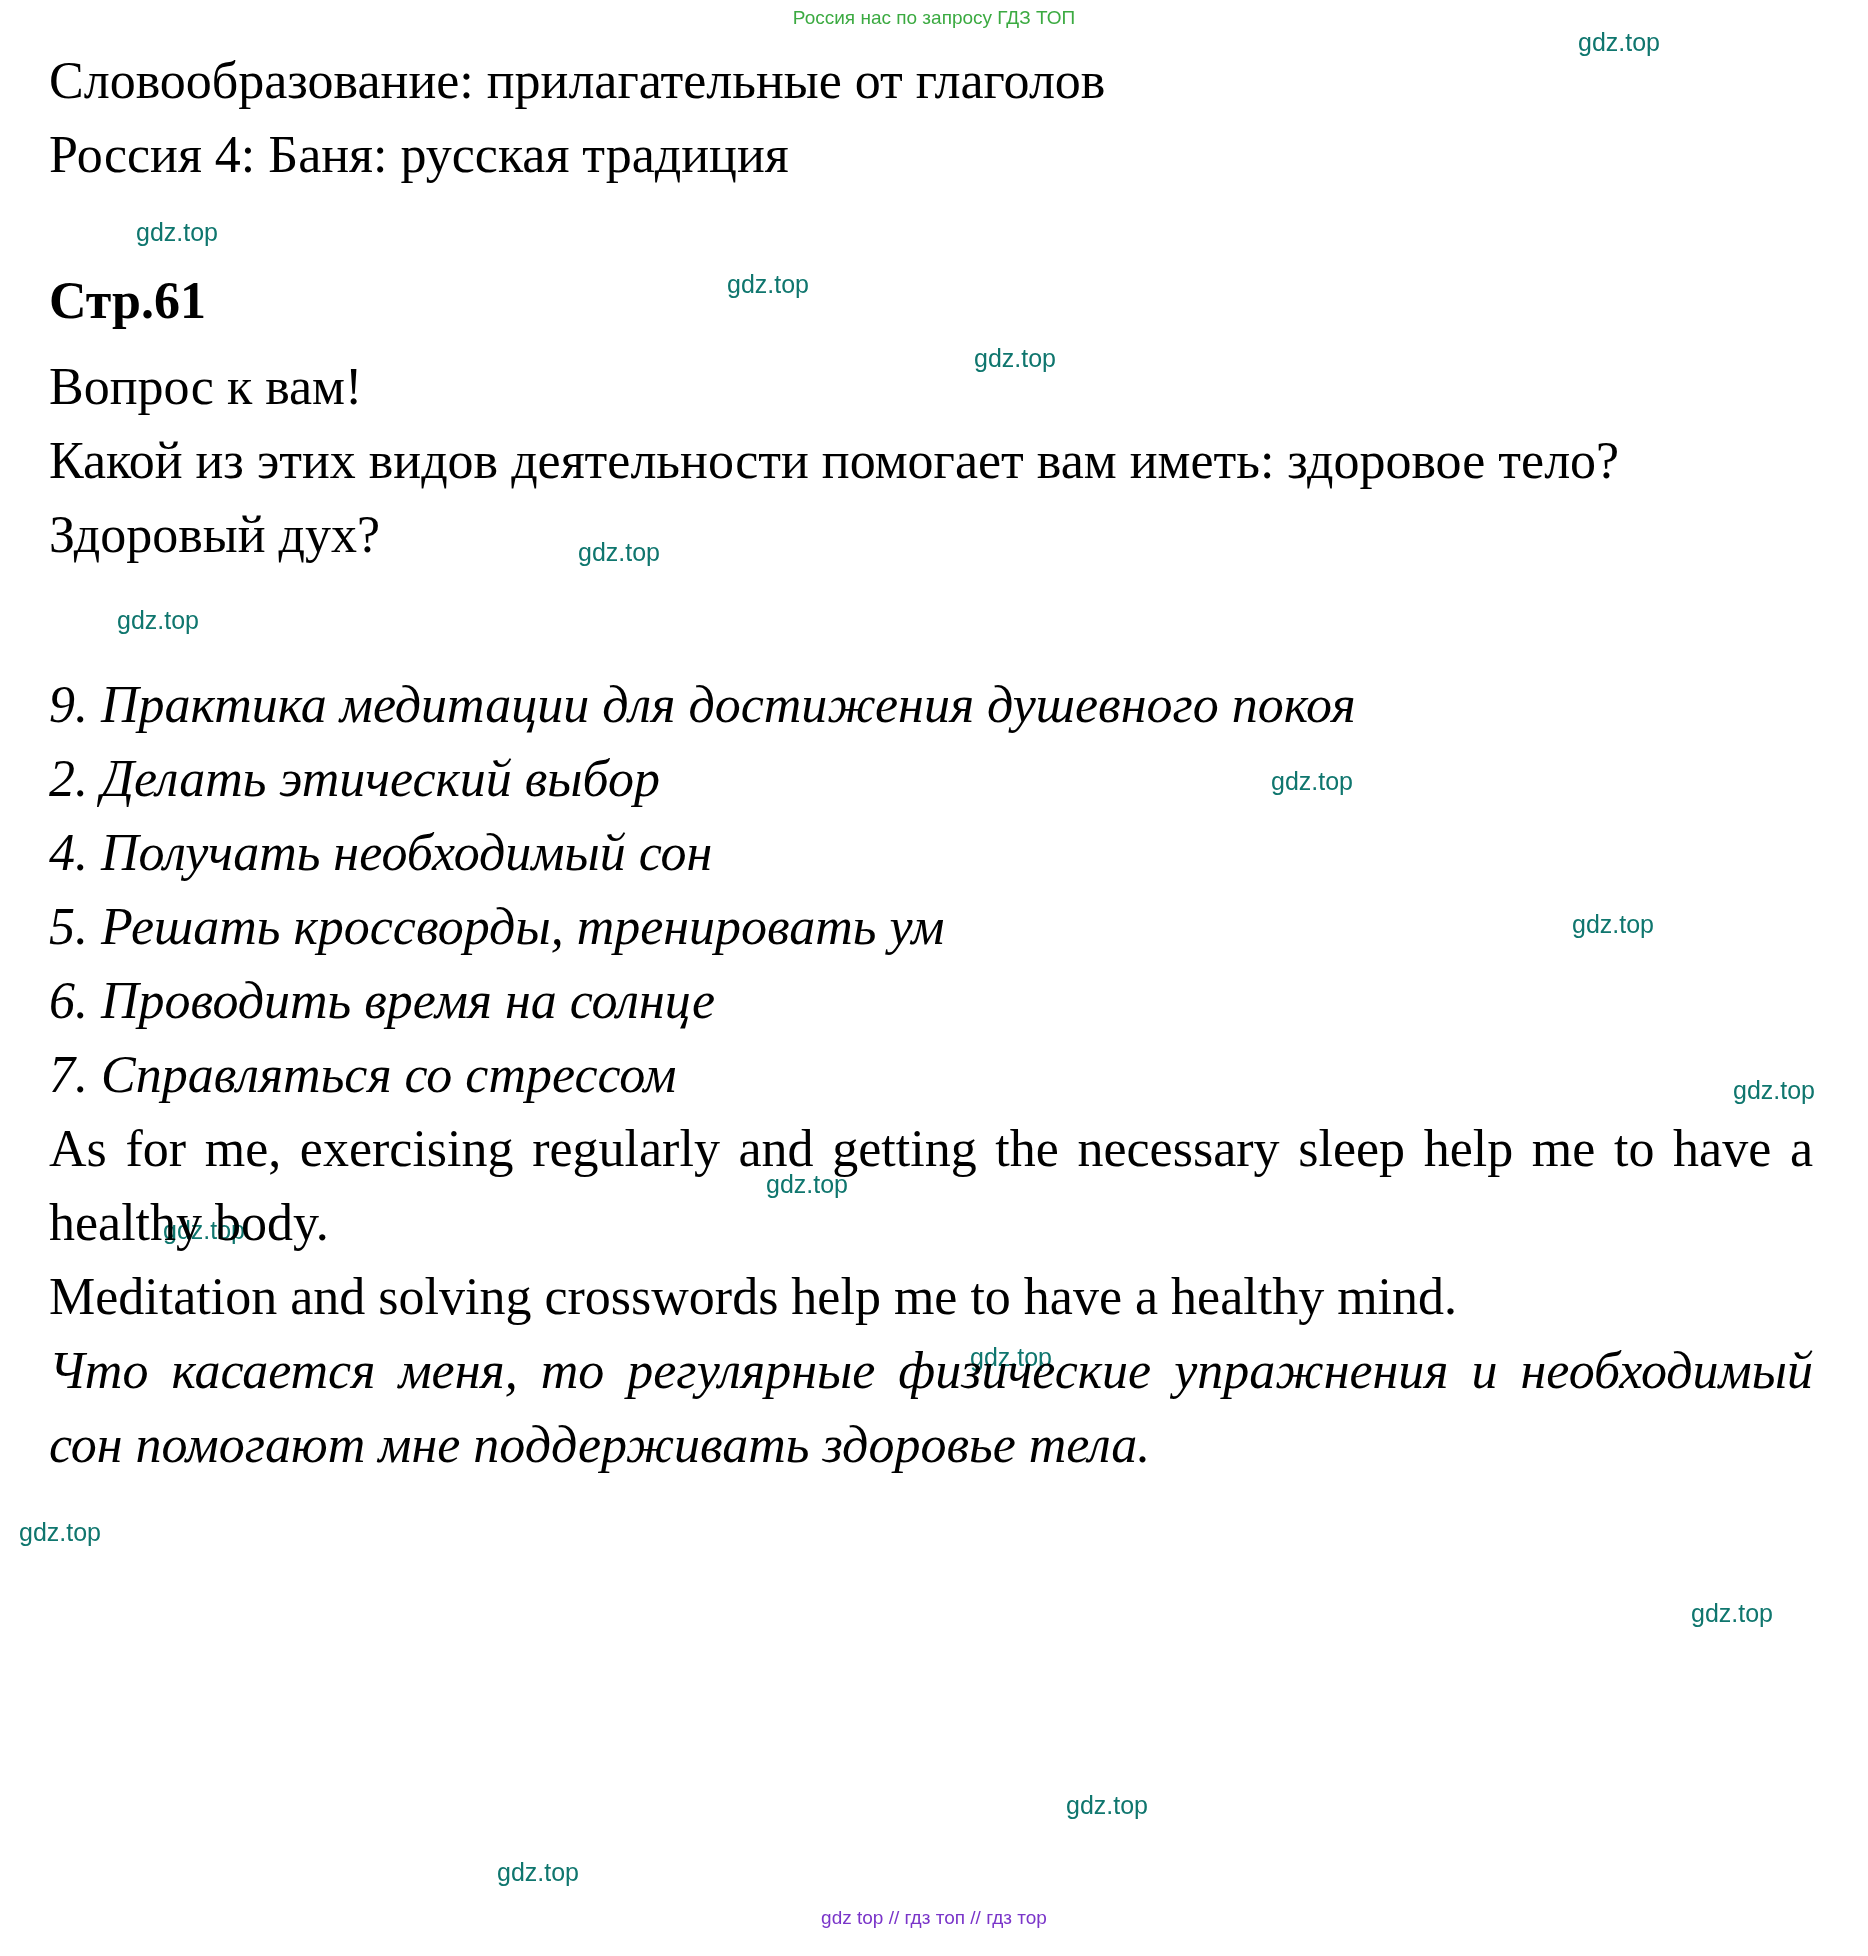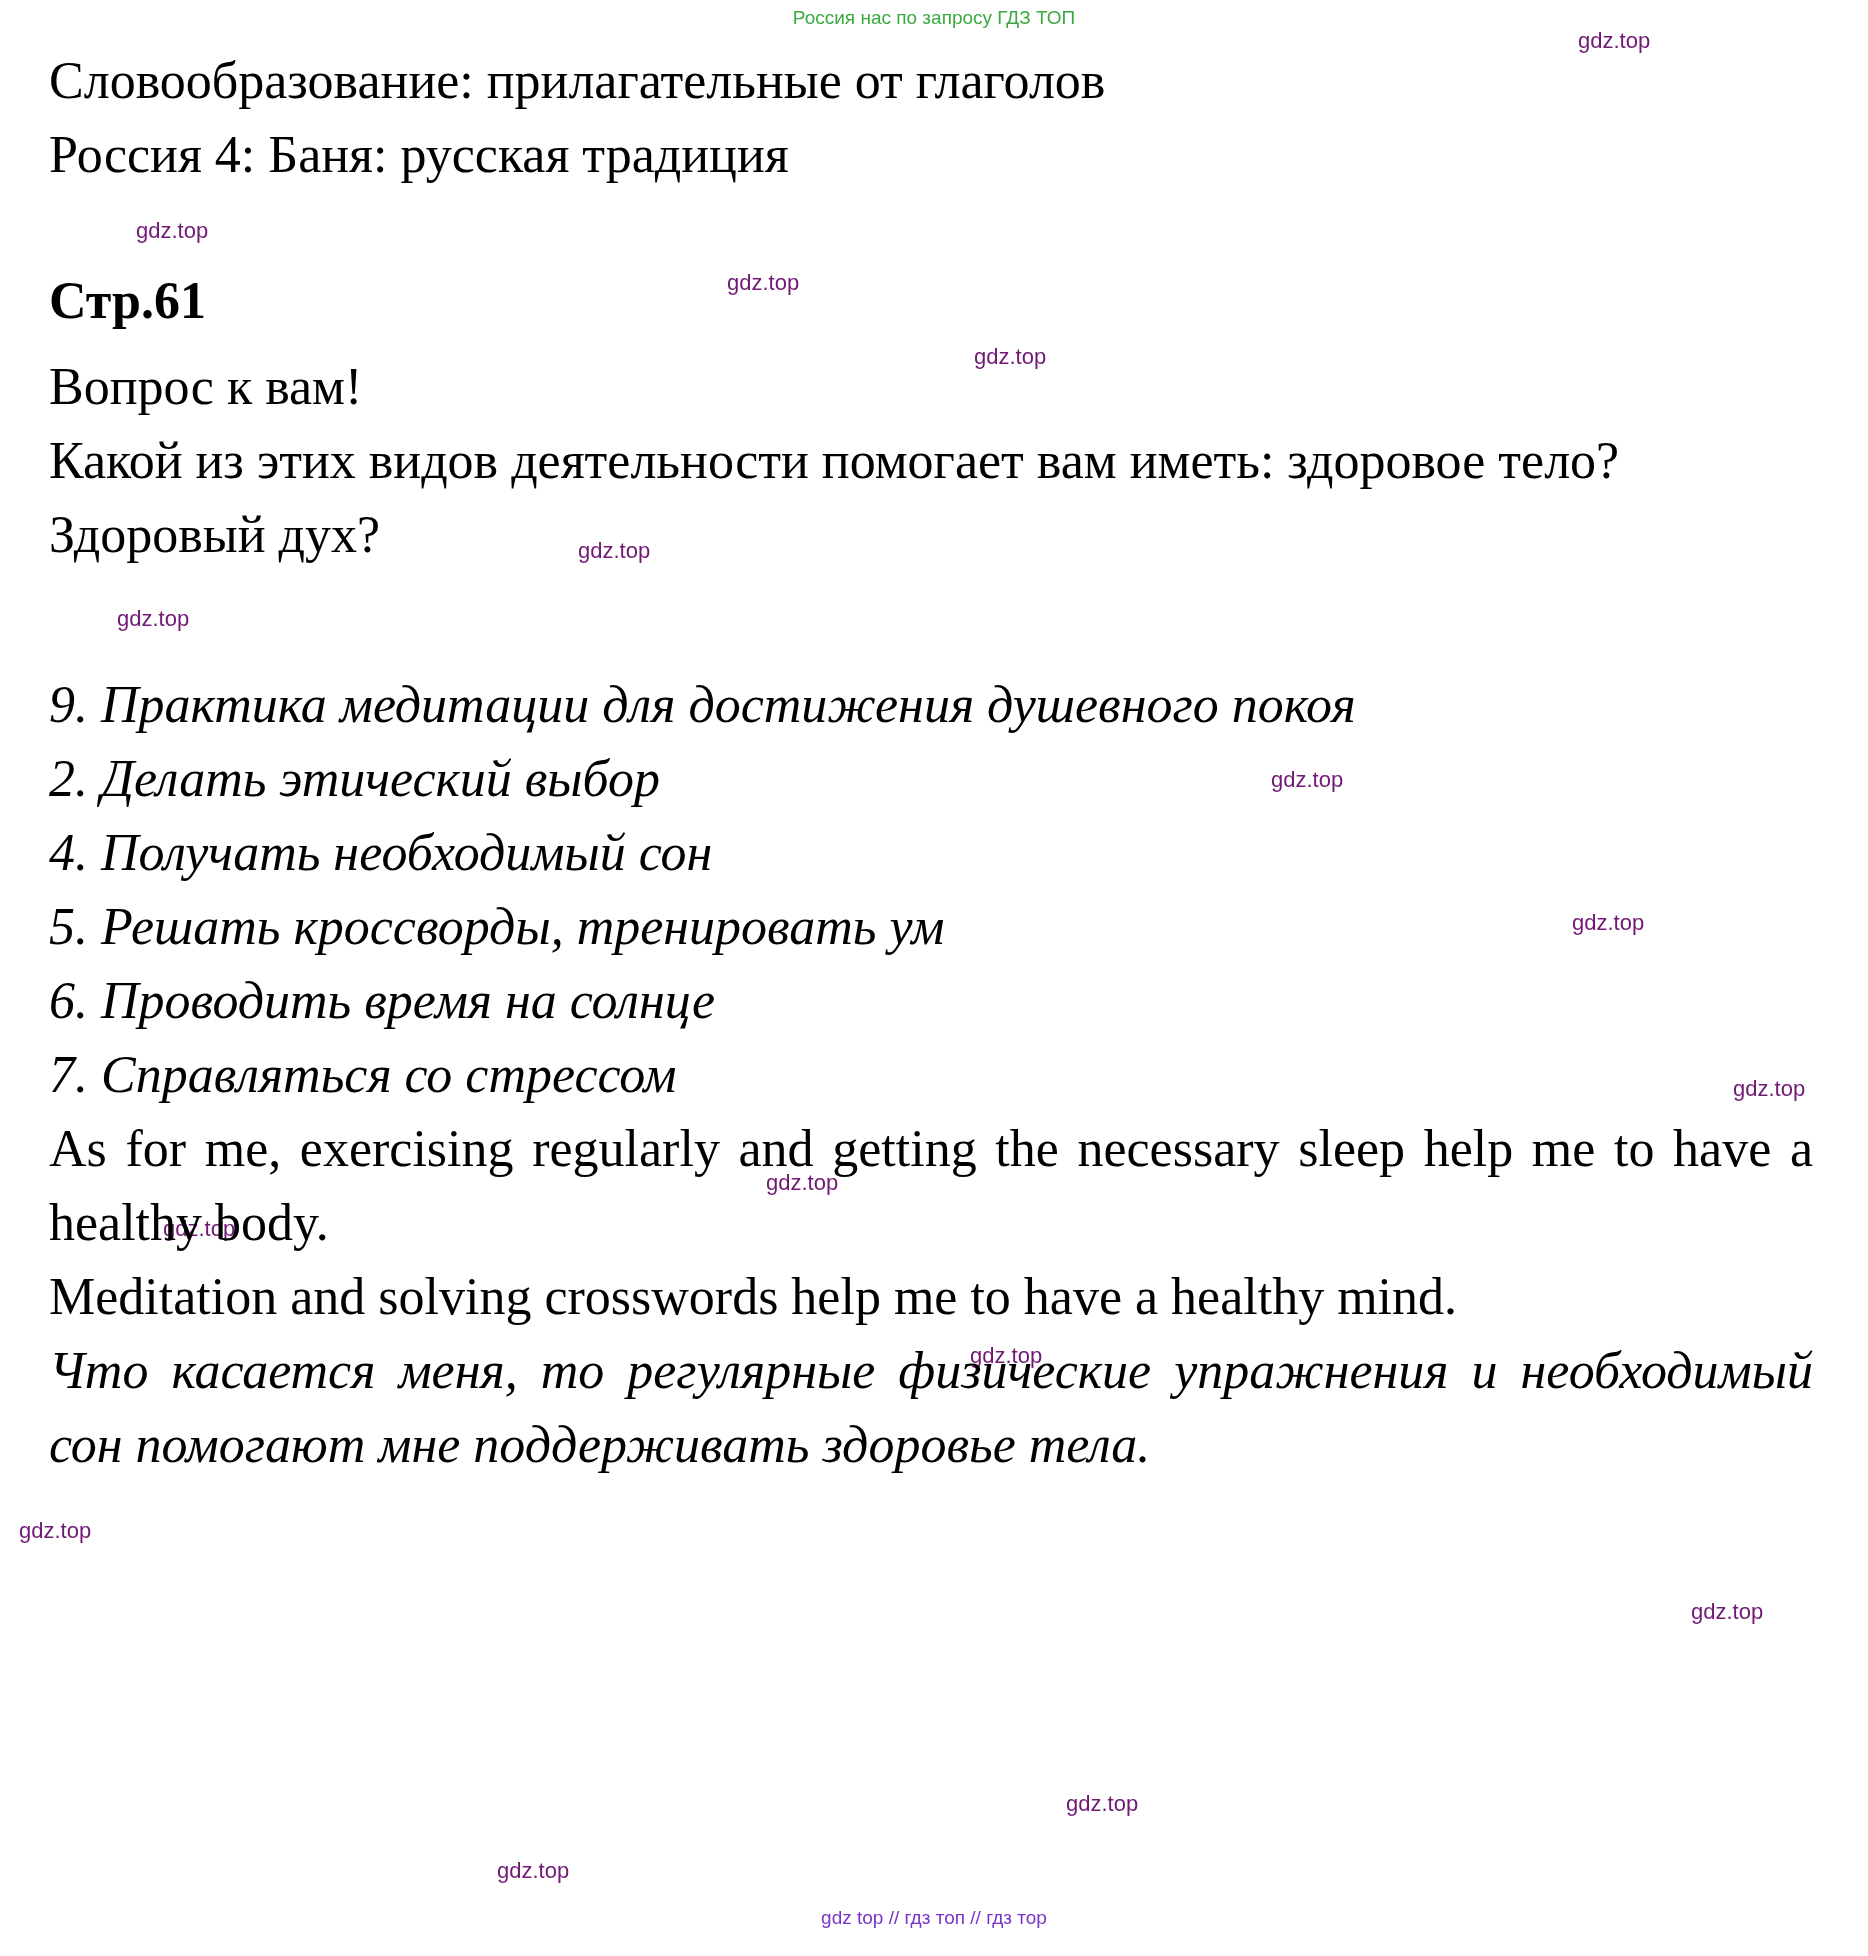--- a/index.html
+++ b/index.html
@@ -11,22 +11,22 @@
     position: relative;
     font-family: "Liberation Serif", serif;
     color: #000000;
     overflow: hidden;
   }
 
   
   .wm {
     position: absolute;
     font-family: "Liberation Sans", sans-serif;
-    font-size: 22px;
-    color: #701a75;
+    font-size: 25px;
+    color: #0f766e;
     white-space: nowrap;
     line-height: 1;
   }
   .wm-green {
     left: 0; right: 0; top: 8px;
     text-align: center;
     font-size: 19px;
     color: #3baa41;
   }
   .wm-bottom {

